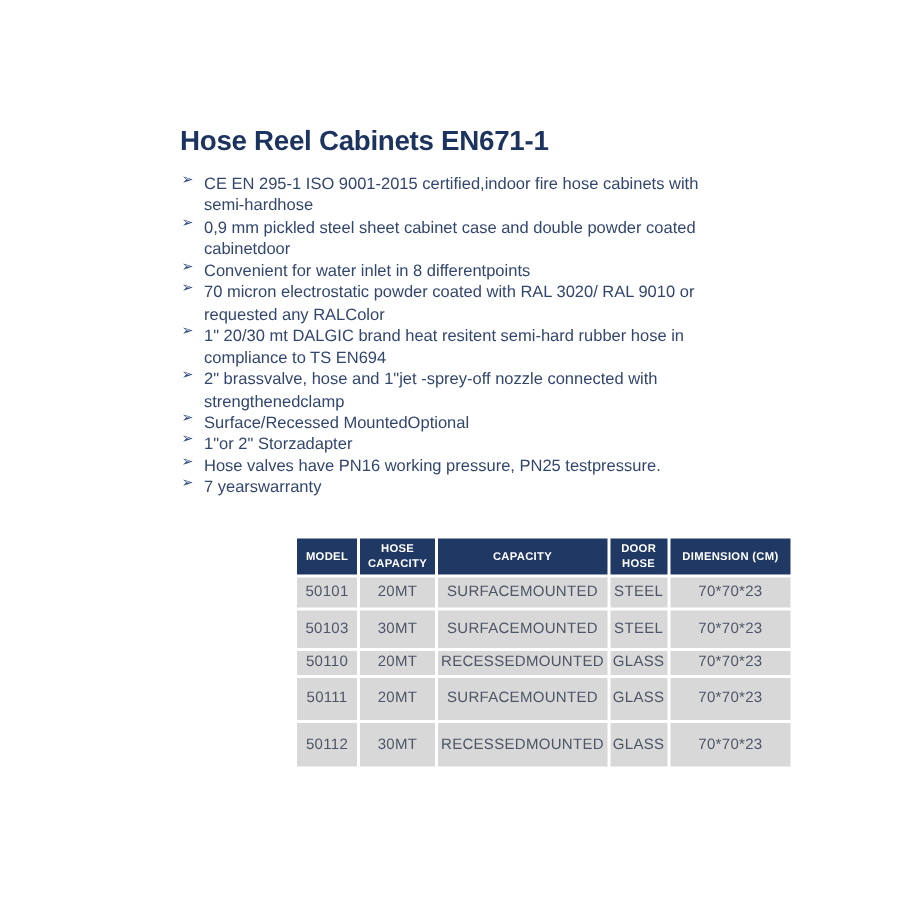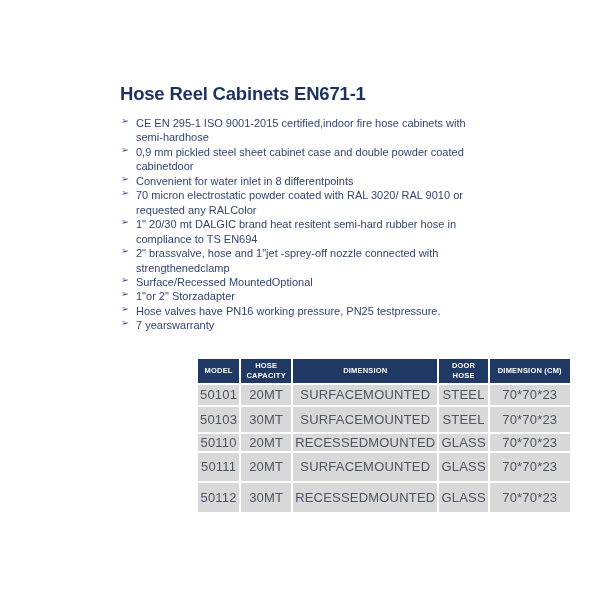--- a/index.html
+++ b/index.html
@@ -58,21 +58,21 @@
     font-weight: bold;
     text-align: center;
     vertical-align: middle;
     line-height: 1.3;
     padding: 2px 2px;
     letter-spacing: 0.2px;
   }
   table.spec td {
     background: #d8d8d8;
     color: #4d5566;
-    font-size: 13px;
+    font-size: 10px;
     text-align: center;
     vertical-align: middle;
     padding: 1px 2px;
     letter-spacing: 0.2px;
   }
   thead tr        { height: 22px; }
   tbody tr:nth-child(1) { height: 20px; }
   tbody tr:nth-child(2) { height: 25px; }
   tbody tr:nth-child(3) { height: 16px; }
   tbody tr:nth-child(4) { height: 28px; }
@@ -139,21 +139,21 @@
       <col class="c-model">
         <col class="c-capacity">
         <col class="c-casetype">
         <col class="c-doortype">
         <col class="c-dimension">
     </colgroup>
     <thead>
       <tr>
         <th>MODEL</th>
         <th>HOSE CAPACITY</th>
-        <th>DIMENSION</th>
+        <th>CAPACITY</th>
         <th>DOOR HOSE</th>
         <th>DIMENSION (CM)</th>
       </tr>
     </thead>
     <tbody>
       <tr>
         <td>50101</td>
         <td>20MT</td>
         <td>SURFACEMOUNTED</td>
         <td>STEEL</td>

